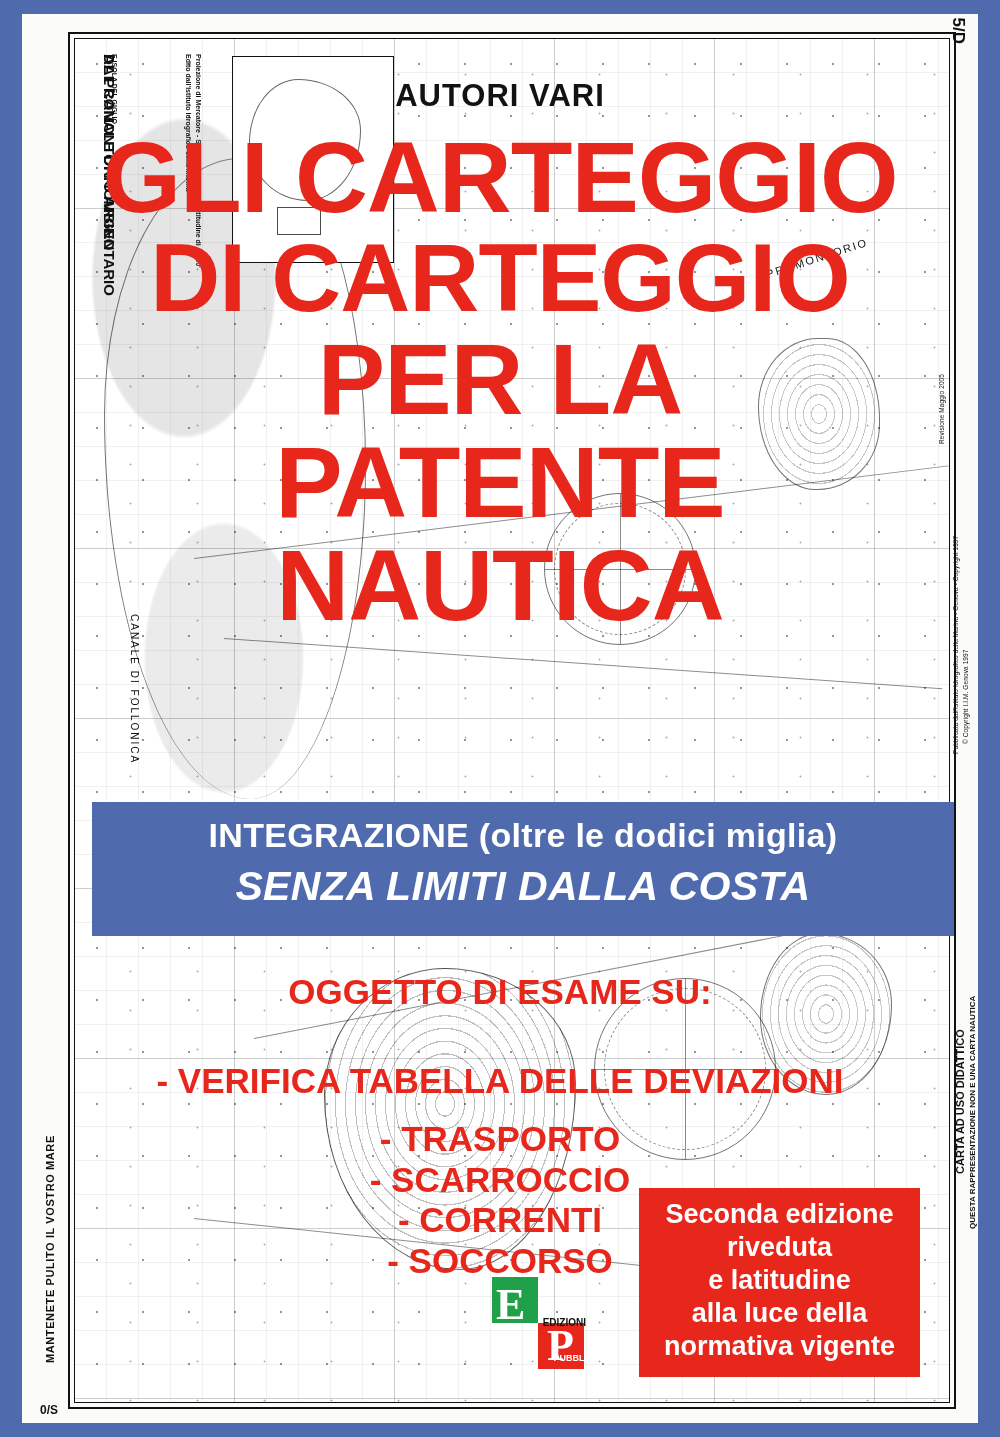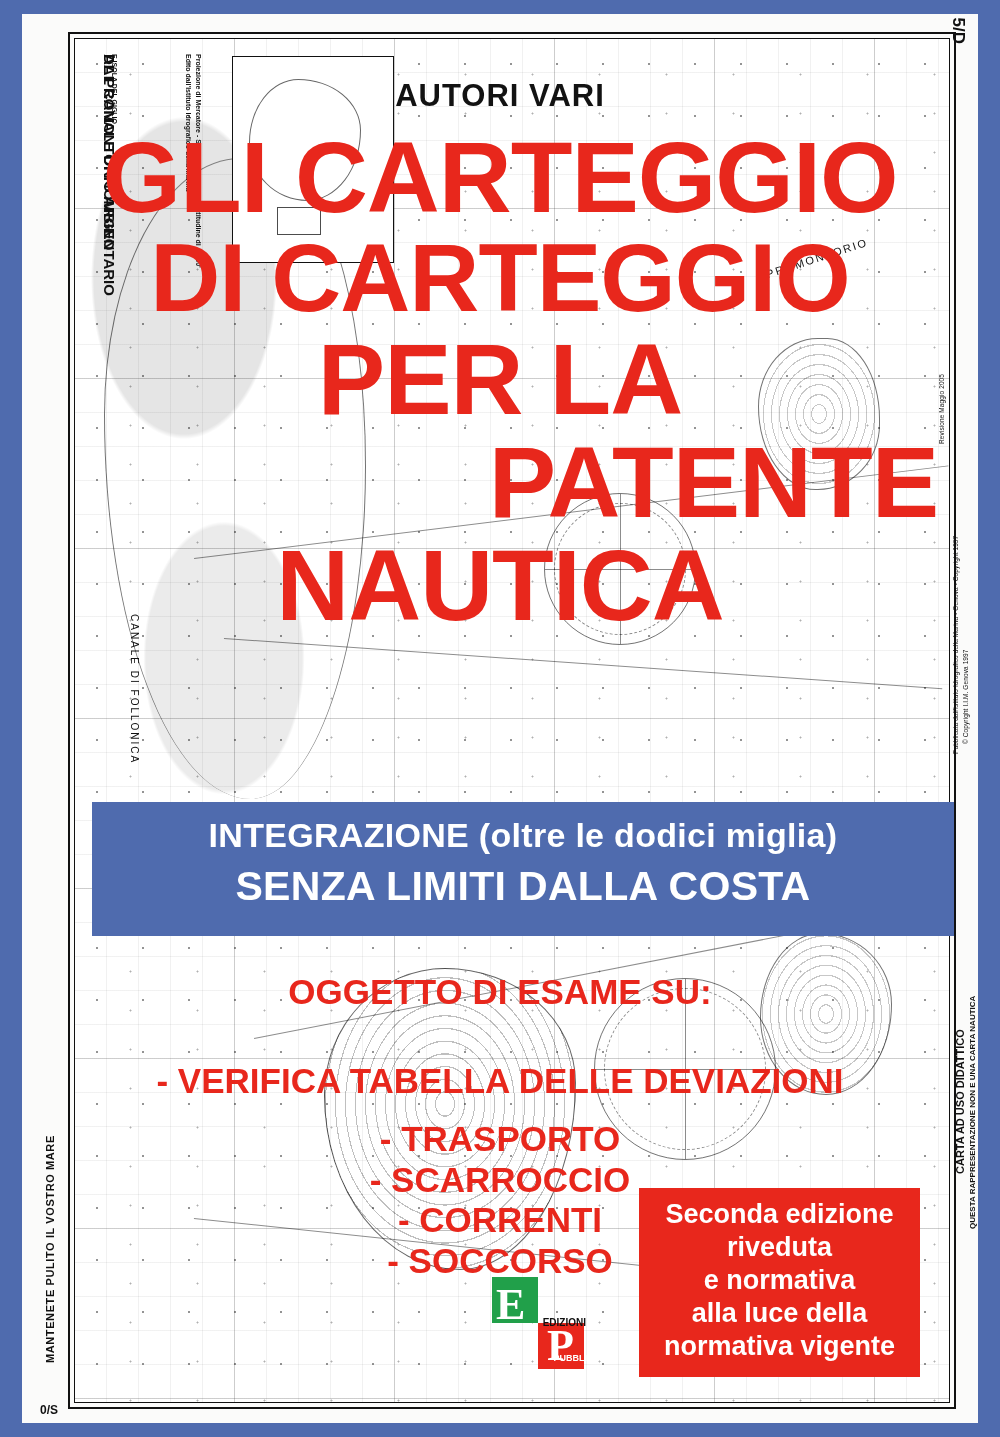--- a/index.html
+++ b/index.html
@@ -264,21 +264,21 @@
     line-height: 1.02;
     letter-spacing: -1px;
   }
   .main-title .tl {
     display: block;
     white-space: nowrap;
   }
   .tl-1 { font-size: 101px; }
   .tl-2 { font-size: 97px; }
   .tl-3 { font-size: 101px; }
-  .tl-4 { font-size: 101px; text-align: right; }
+  .tl-4 { font-size: 101px; }
   .tl-5 { font-size: 101px; }
 
   .band {
     position: absolute;
     left: 70px;
     width: 862px;
     top: 788px;
     height: 134px;
     background: #4f6bae;
     color: #ffffff;
@@ -289,20 +289,21 @@
   .band-1 {
     font-size: 34px;
     font-weight: bold;
     letter-spacing: .3px;
   }
   .band-2 {
     font-size: 41px;
     font-weight: bold;
     margin-top: 8px;
     letter-spacing: .3px;
+    font-style: italic;
   }
 
   .exam-list {
     position: absolute;
     left: 40px;
     right: 40px;
     top: 958px;
     text-align: center;
     color: #e8271c;
     font-weight: bold;
@@ -480,21 +481,21 @@
       <span class="el el-1">- VERIFICA TABELLA DELLE DEVIAZIONI</span>
       <span class="el el-2">- TRASPORTO</span>
       <span class="el el-3">- SCARROCCIO</span>
       <span class="el el-4">- CORRENTI</span>
       <span class="el el-5">- SOCCORSO</span>
     </div>
 
     <div class="edition-box">
       <span>Seconda edizione</span>
       <span>riveduta</span>
-      <span>e normativa</span>
+      <span>e latitudine</span>
       <span>alla luce della</span>
       <span>normativa vigente</span>
     </div>
 
     <div class="logo">
       <div class="sq-green"></div>
       <div class="sq-red"></div>
       <div class="letter-e">E</div>
       <div class="letter-p">P</div>
       <div class="lg-t1">EDIZIONI</div>

